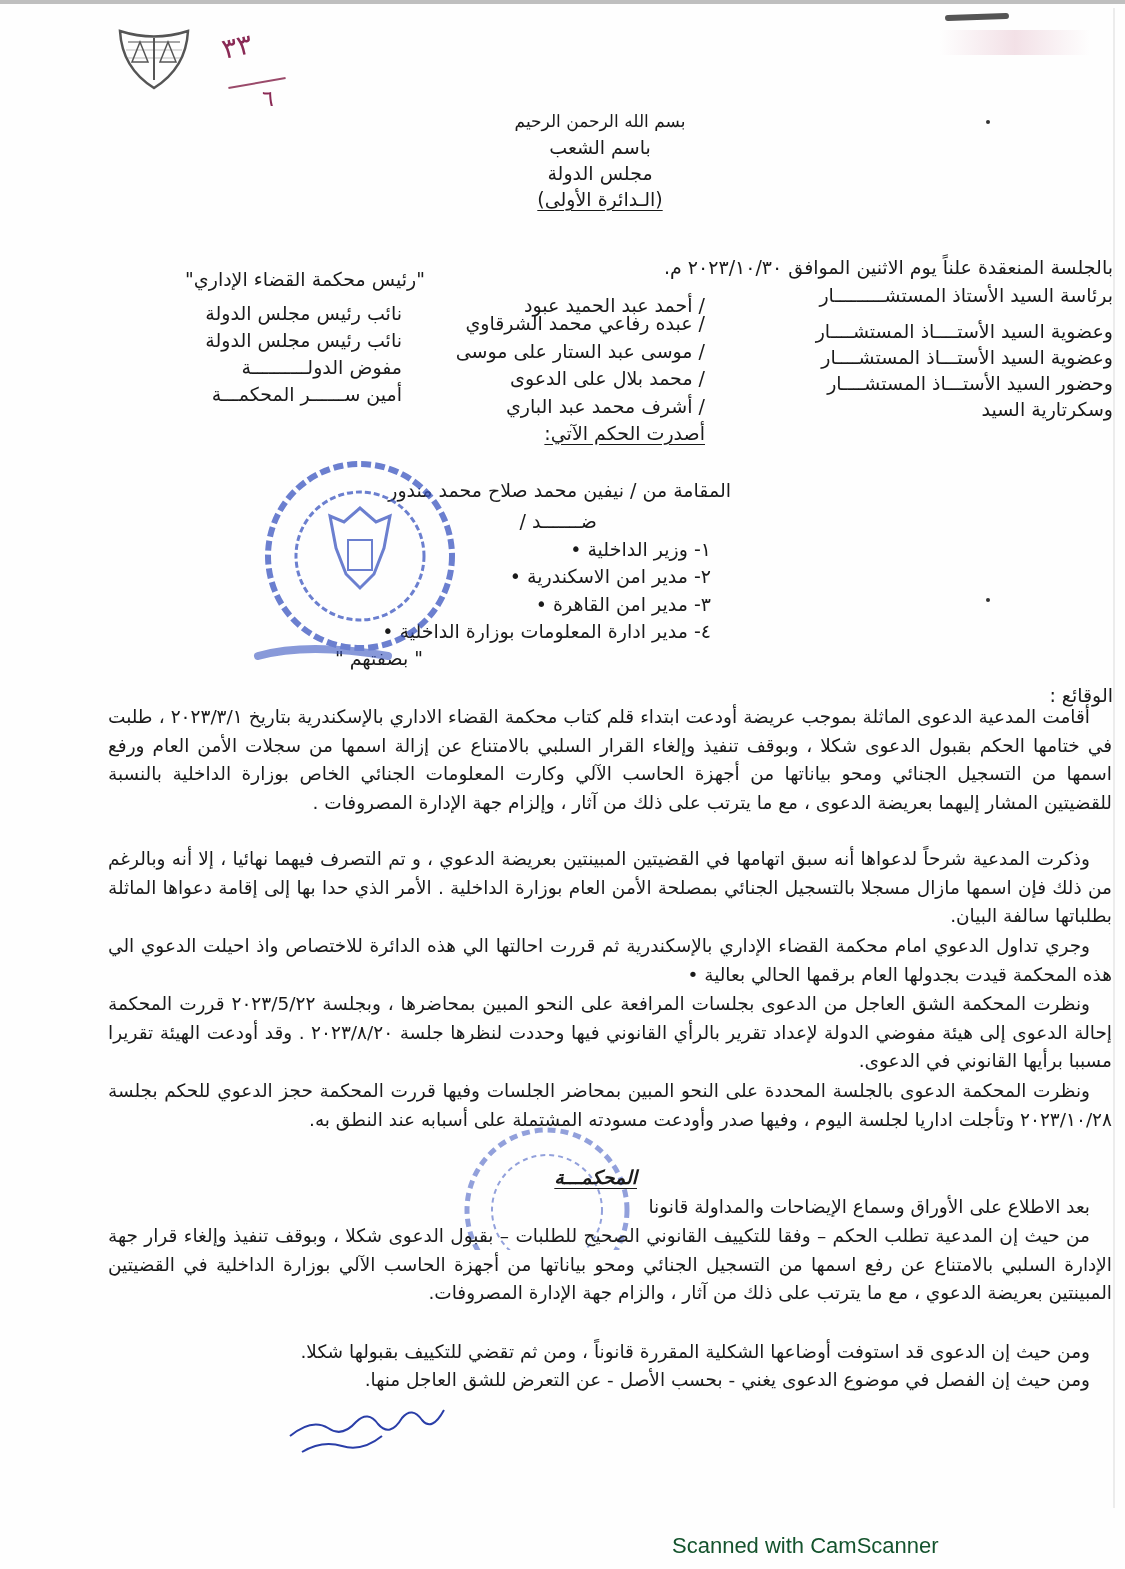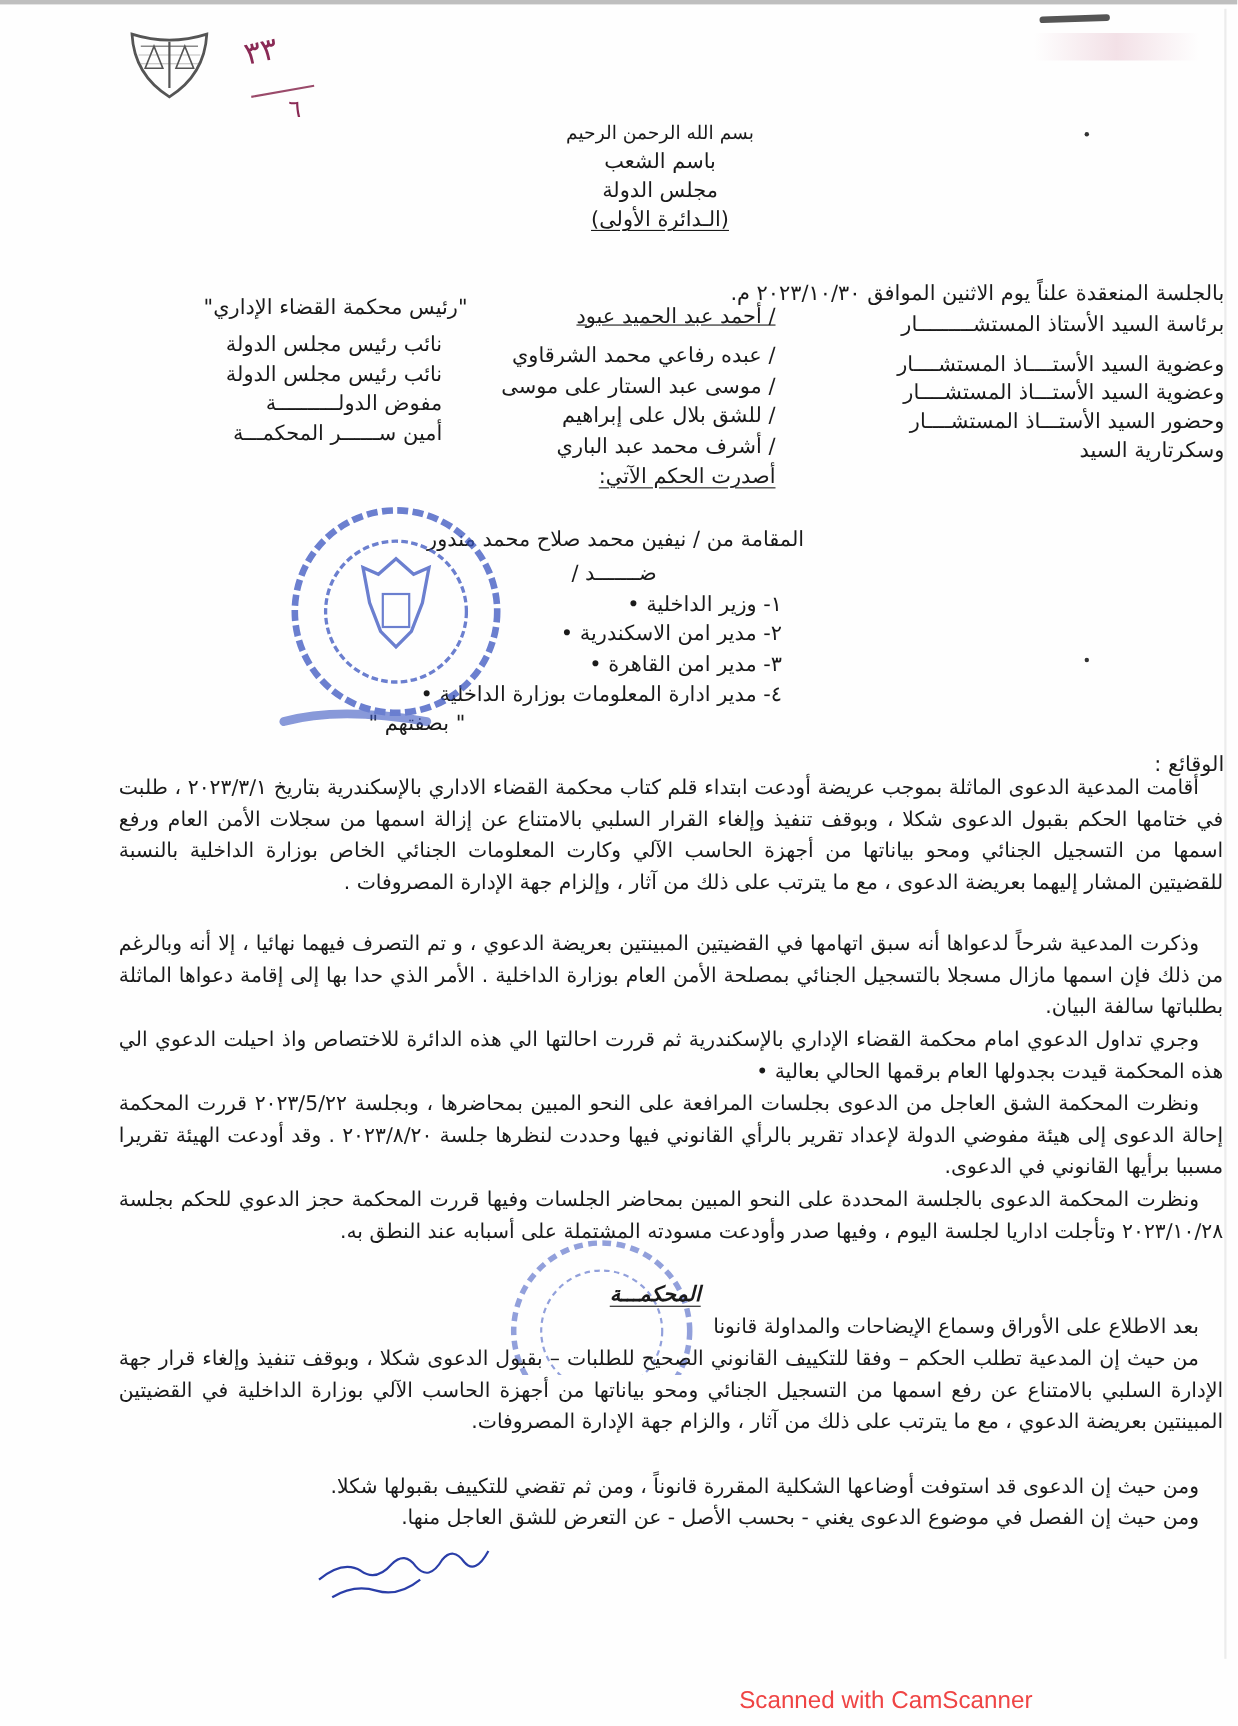--- a/index.html
+++ b/index.html
@@ -36,21 +36,21 @@
 
     .para {
       position: absolute; left: 108px; width: 1004px; direction: rtl; text-align: justify;
       font-size: 18.5px; line-height: 28.5px; text-align-last: right;
     }
     .indent { text-indent: 22px; }
 
     .stamp { position: absolute; left: 248px; top: 456px; width: 220px; height: 210px; opacity: 0.75; }
     .stamp2 { position: absolute; left: 452px; top: 1120px; width: 190px; height: 130px; opacity: 0.55; }
     .signature { position: absolute; left: 282px; top: 1400px; width: 170px; height: 60px; }
-    .footer-mark { position: absolute; left: 672px; top: 1533px; font-family: "Liberation Sans", sans-serif; font-size: 22px; color: #ef4444; direction: ltr; }
+    .footer-mark { position: absolute; left: 672px; top: 1533px; font-family: "Liberation Sans", sans-serif; font-size: 22px; color: #14532d; direction: ltr; }
     .smudge { position: absolute; left: 940px; top: 30px; width: 150px; height: 25px; background: linear-gradient(90deg, rgba(230,200,210,0), rgba(235,205,215,0.6), rgba(230,200,210,0)); }
   </style>
 </head>
 <body>
 
 <div class="page">
   <div class="top-border"></div>
   <div class="right-edge"></div>
   <div class="smudge"></div>
   <div class="top-mark"></div>
@@ -74,33 +74,33 @@
     <div class="basmala">بسم الله الرحمن الرحيم</div>
     <div>باسم الشعب</div>
     <div>مجلس الدولة</div>
     <div class="underline">(الـدائرة الأولى)</div>
   </div>
 
   <div class="abs line" style="right:12px;top:254px;">بالجلسة المنعقدة علناً يوم الاثنين الموافق ٢٠٢٣/١٠/٣٠ م.</div>
 
   <div>
     <div class="abs line" style="right:12px;top:282px;">برئاسة السيد الأستاذ المستشـــــــــار</div>
-    <div class="abs line" style="right:420px;top:275px;text-decoration:underline;">/ أحمد عبد الحميد عبود</div>
+    <div class="abs line" style="right:420px;top:292px;">/ أحمد عبد الحميد عبود</div>
     <div class="abs line" style="right:700px;top:266px;">"رئيس محكمة القضاء الإداري"</div>
 
     <div class="abs line" style="right:12px;top:318px;">وعضوية السيد الأستــــاذ المستشــــار</div>
     <div class="abs line" style="right:420px;top:310px;">/ عبده رفاعي محمد الشرقاوي</div>
     <div class="abs line" style="right:723px;top:300px;">نائب رئيس مجلس الدولة</div>
 
     <div class="abs line" style="right:12px;top:344px;">وعضوية السيد الأستـــاذ المستشــــار</div>
     <div class="abs line" style="right:420px;top:338px;">/ موسى عبد الستار على موسى</div>
     <div class="abs line" style="right:723px;top:327px;">نائب رئيس مجلس الدولة</div>
 
     <div class="abs line" style="right:12px;top:370px;">وحضور السيد الأستـــاذ المستشــــار</div>
-    <div class="abs line" style="right:420px;top:365px;">/ للشق بلال على إبراهيم</div>
+    <div class="abs line" style="right:420px;top:365px;">/ محمد بلال على الدعوى</div>
     <div class="abs line" style="right:723px;top:354px;">مفوض الدولــــــــــة</div>
 
     <div class="abs line" style="right:12px;top:396px;">وسكرتارية السيد</div>
     <div class="abs line" style="right:420px;top:393px;">/ أشرف محمد عبد الباري</div>
     <div class="abs line" style="right:723px;top:381px;">أمين ســــــر المحكمـــة</div>
   </div>
 
   <div class="abs line underline" style="right:420px;top:420px;">أصدرت الحكم الآتي:</div>
   <div class="abs line" style="right:394px;top:477px;">المقامة من / نيفين محمد صلاح محمد مندور</div>
   <div class="abs line" style="right:528px;top:508px;">ضـــــــد /</div>

